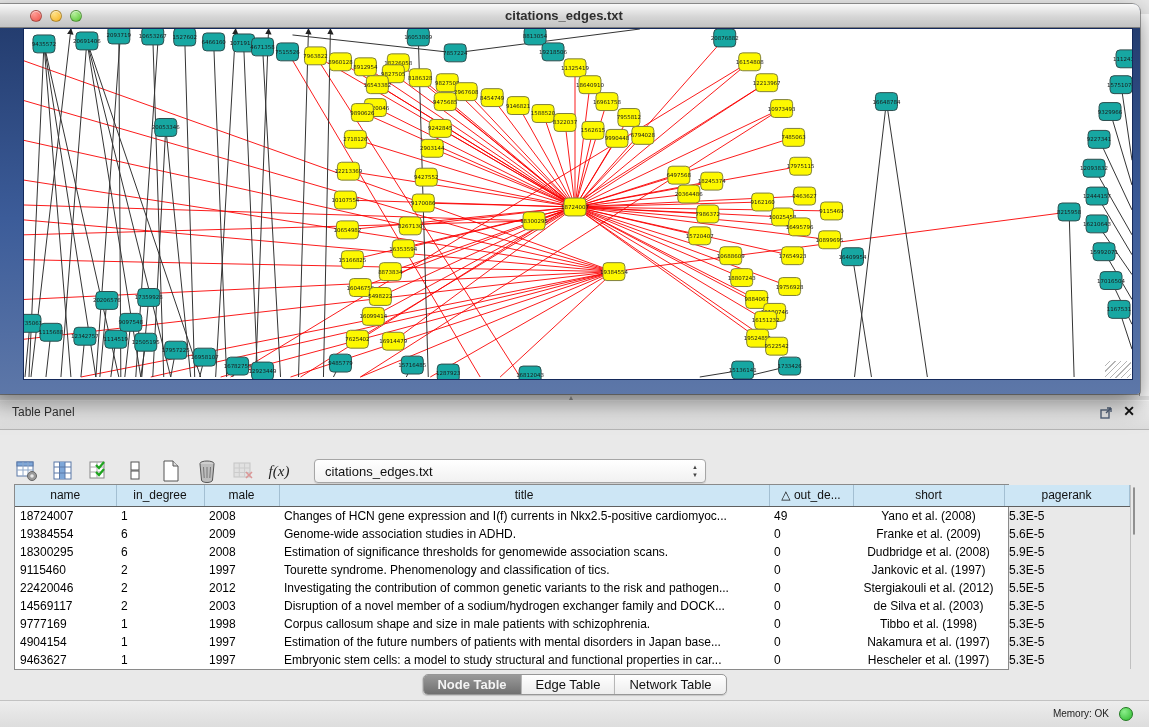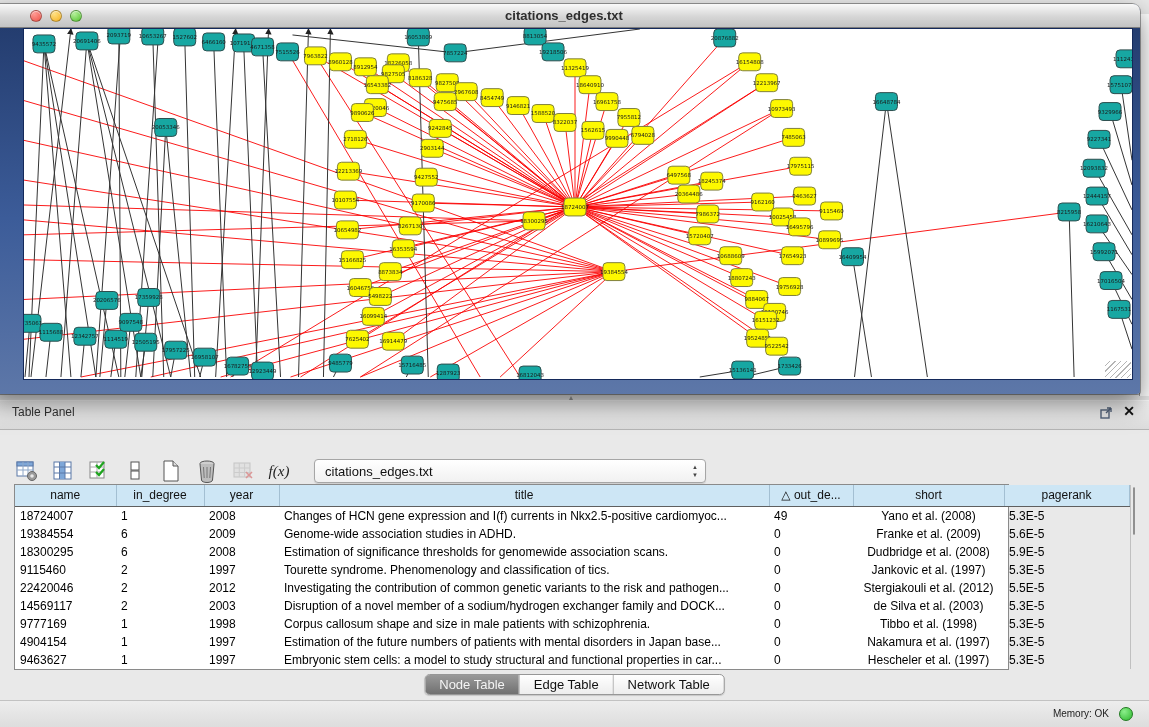--- a/index.html
+++ b/index.html
@@ -59,21 +59,21 @@
   #data-table tbody td.c { text-align:center; padding:0; }
   #vscroll { width:15px; background:#f2f2f2; border-left:1px solid #c0c0c0; position:relative; }
   #vthumb { position:absolute; left:2px; right:2px; top:2px; height:48px; border-radius:6px;
     background:linear-gradient(90deg,#cfcfcf,#a8a8a8); border:1px solid #909090; }
 
   #tabs { position:absolute; left:50%; transform:translateX(-50%); top:274px; height:21px;
     display:flex; border:1px solid #979797; border-radius:5px; overflow:hidden;
     background:linear-gradient(180deg,#ffffff,#ededed); box-shadow:0 1px 1px rgba(0,0,0,.15); }
   .seg { padding:0 14px; font-size:13px; line-height:19px; color:#111; cursor:pointer; border-left:1px solid #b5b5b5; }
   .seg:first-child { border-left:none; }
-  .seg.sel { background:linear-gradient(180deg,#9a9a9a,#707070); color:#f4f4f4; }
+  .seg.sel { background:linear-gradient(180deg,#9a9a9a,#707070); color:#f4f4f4;font-weight:bold; }
 
   
   #status-bar { position:absolute; left:0; bottom:0; width:1149px; height:27px;
     background:linear-gradient(180deg,#ededed,#dddddd); border-top:1px solid #c2c2c2; z-index:2; }
   #memory { position:absolute; right:40px; top:7px; font-size:10px; color:#222; }
   #memory-dot { position:absolute; right:16px; top:6px; width:14px; height:14px; border-radius:50%;
     background:radial-gradient(circle at 35% 30%,#8bee8b,#2eb82e); border:1px solid #1f7a1f; }
 </style>
 </head>
 <body>
@@ -786,21 +786,21 @@
           <col style="width: 75px;">
           <col style="width: 490px;">
           <col style="width: 84px;">
           <col style="width: 151px;">
           <col style="width: 125px;">
         </colgroup>
       <thead>
           <tr id="head-row">
             <th>name</th>
             <th>in_degree</th>
-            <th>year</th>
+            <th>male</th>
             <th>title</th>
             <th>△ out_de...</th>
             <th>short</th>
             <th>pagerank</th>
           </tr>
         </thead>
       <tbody id="body-rows">
           <tr>
             <td>18724007</td>
             <td>1</td>

